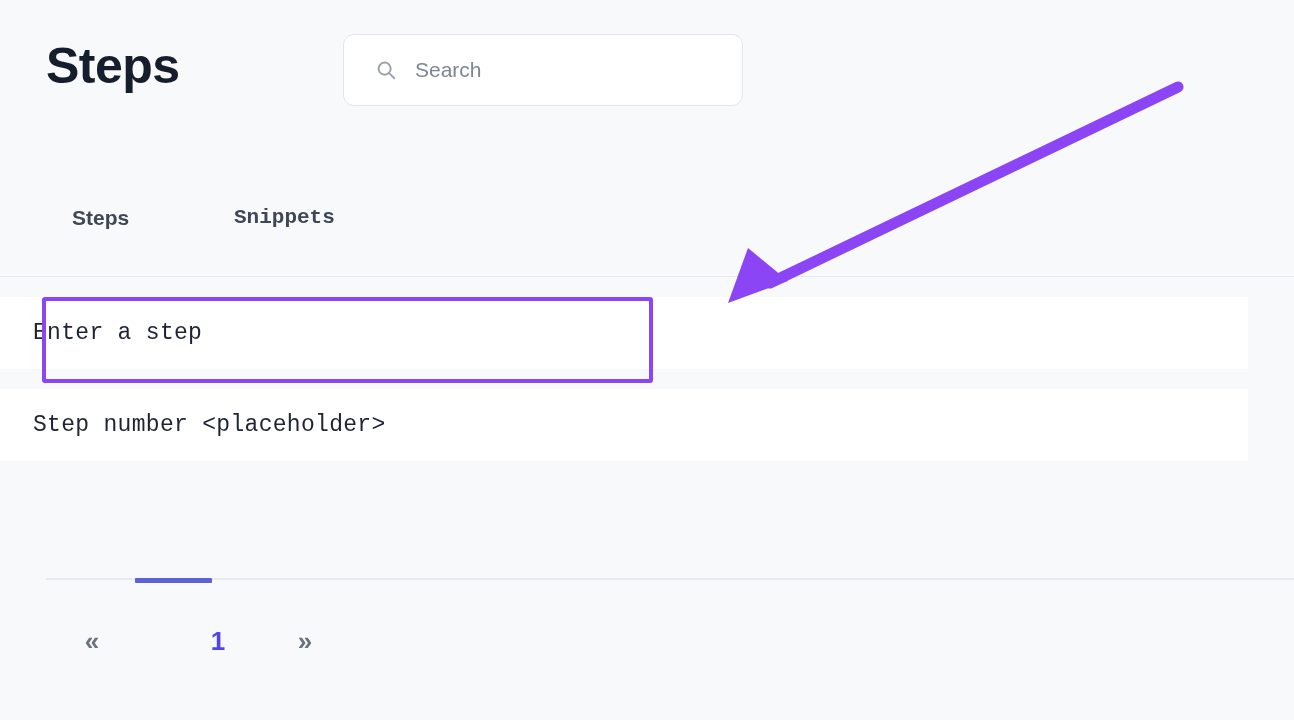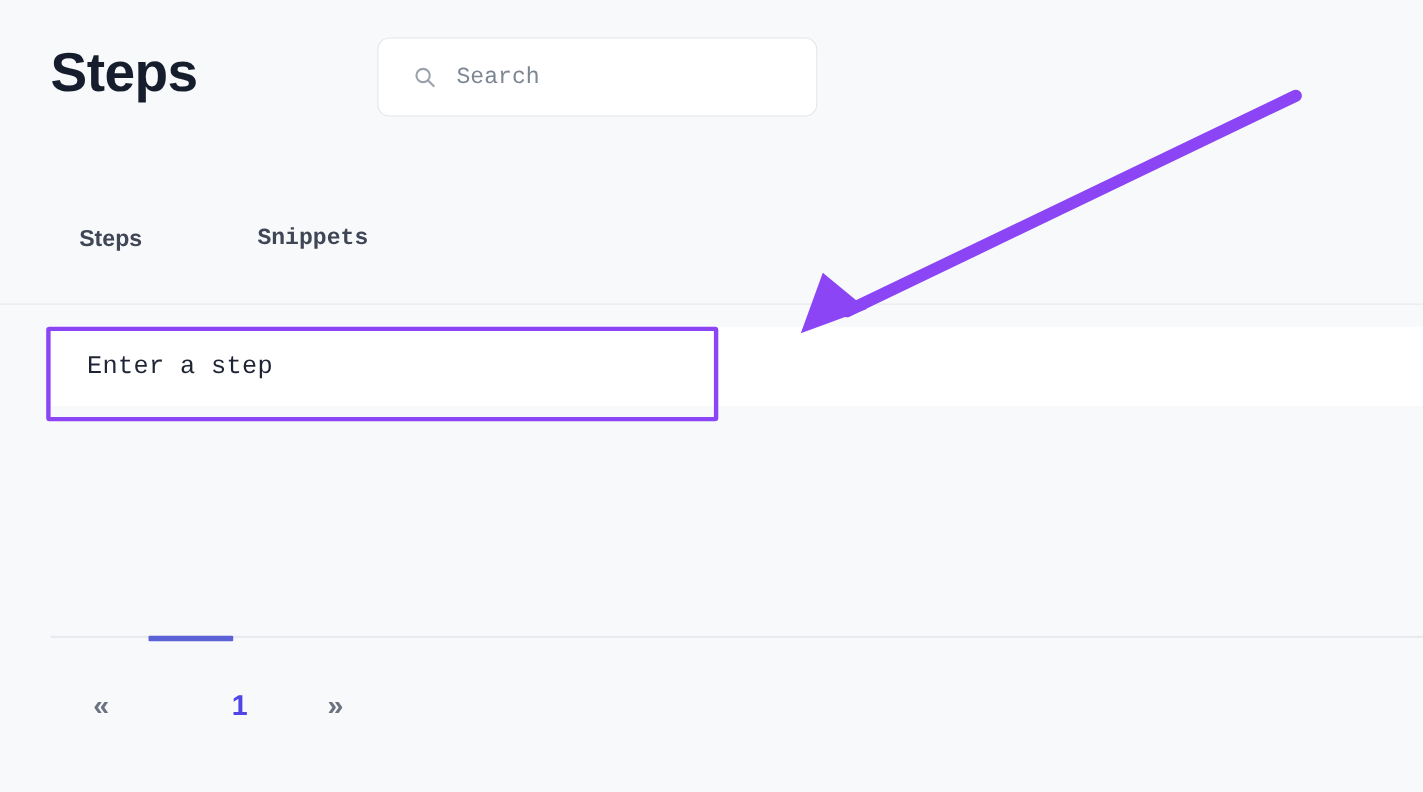--- a/index.html
+++ b/index.html
@@ -58,21 +58,21 @@
   }
   .search-input {
     position: absolute;
     left: 71px;
     top: 0;
     width: 320px;
     height: 70px;
     border: none;
     outline: none;
     background: transparent;
-    font-family: Liberation Mono, monospace;
+    font-family: Liberation Sans, sans-serif;
     font-size: 21px;
     color: #ec4899;
     padding: 0;
   }
   .search-input::placeholder {
     color: #7d8693;
     opacity: 1;
   }
 
   
@@ -109,21 +109,20 @@
 
   
   .list {
     position: absolute;
     top: 297px;
     left: 0;
     width: 1294px;
   }
   .list-row {
     position: relative;
-    margin-left: 46px;
     width: 1248px;
     height: 72px;
     background: #ffffff;
     display: flex;
     align-items: center;
     cursor: pointer;
   }
   .row-gap { height: 10px; }
   .row-text {
     font-family: "Liberation Mono", monospace;
@@ -224,20 +223,23 @@
   <button class="tab tab-1">Snippets</button>
   <div class="tabs-divider"></div>
 </div>
 
 <div class="list">
   <div class="list-row">
     <span class="row-text">Enter a step</span>
   </div>
   <div class="row-gap"></div>
   <div class="row-gap"></div>
+  <div class="list-row">
+    <span class="row-text">Step number &lt;placeholder&gt;</span>
+  </div>
 </div>
 
 <div class="highlight-box"></div>
 
 <div class="pager-divider"></div>
 <div class="pager-active-bar"></div>
 
 <div class="pager">
   <button class="pager-btn pager-prev">«</button>
   <button class="pager-btn pager-page">1</button>

